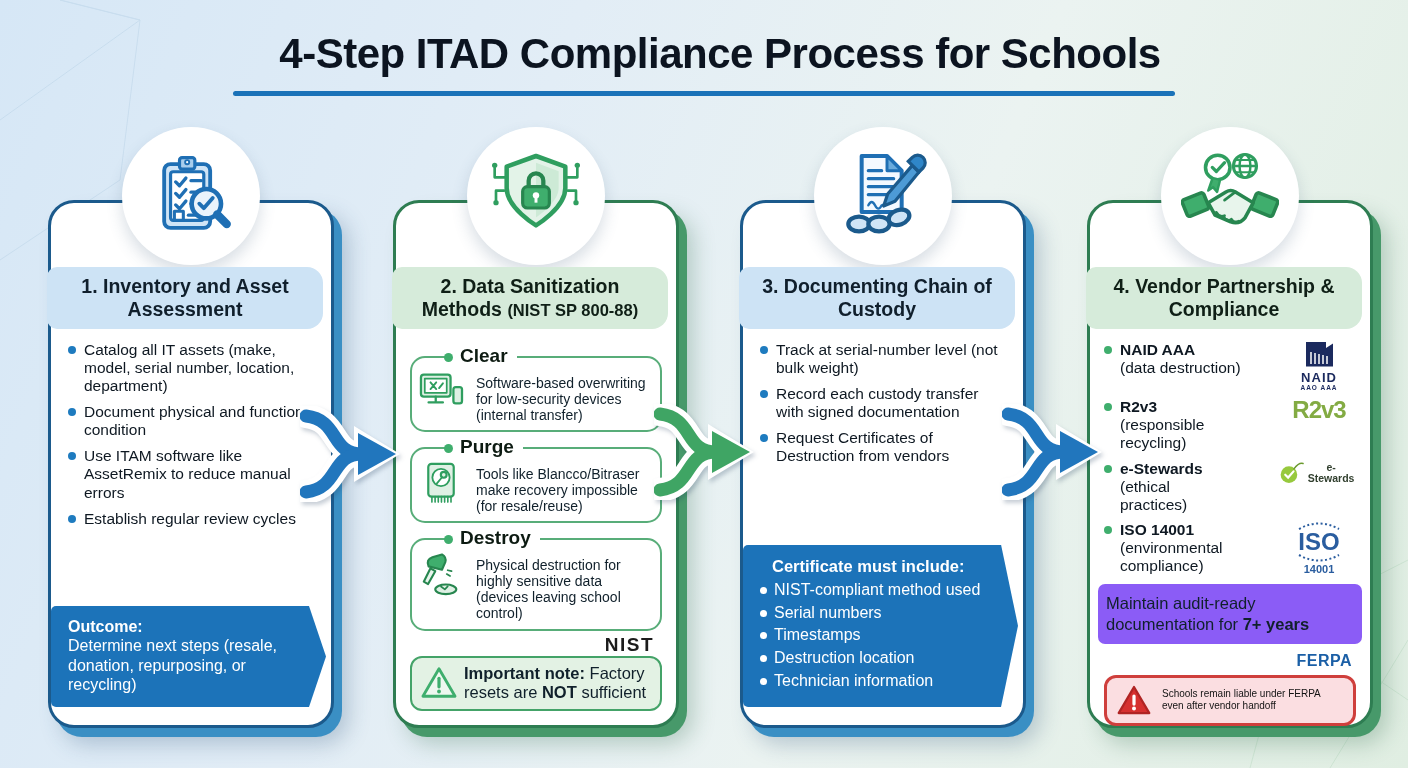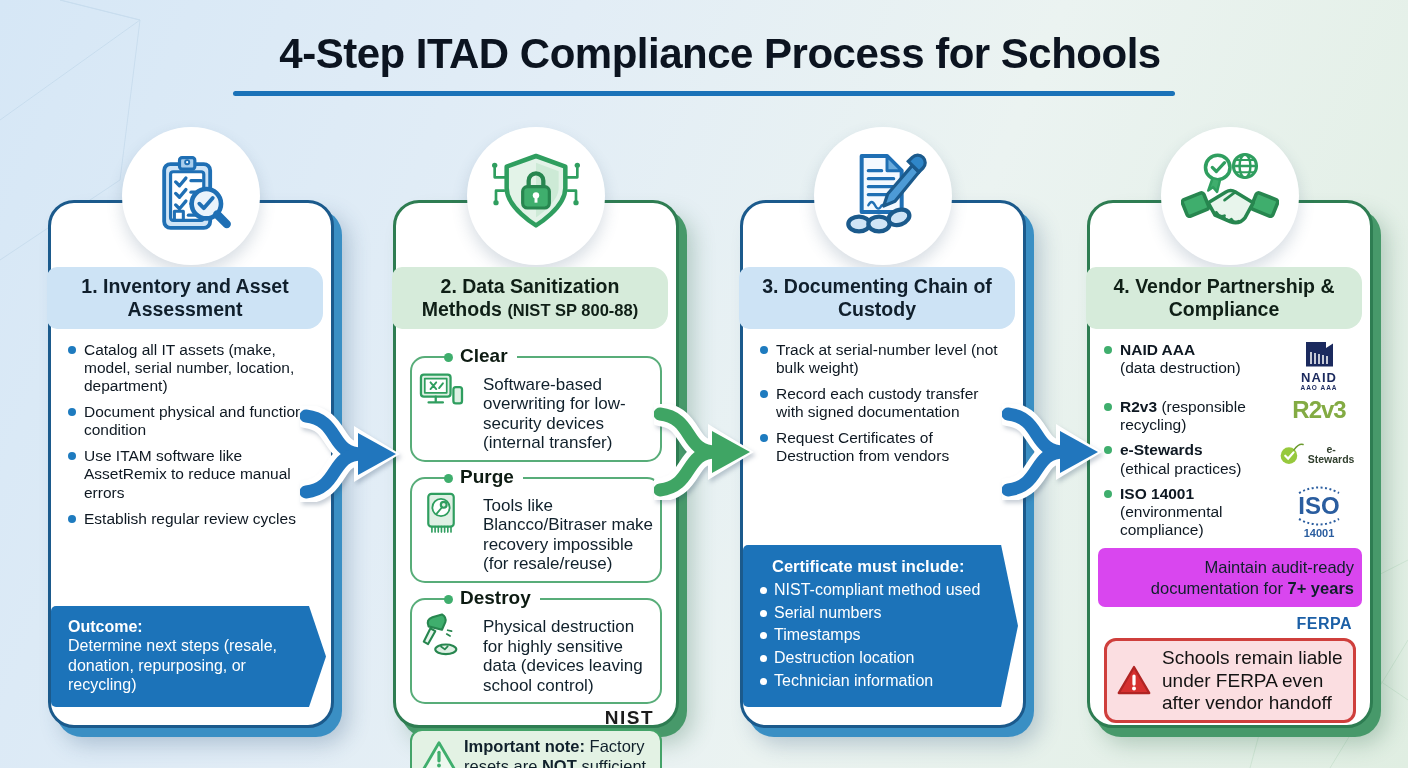--- a/index.html
+++ b/index.html
@@ -47,60 +47,60 @@
     clip-path:polygon(0 0,calc(100% - 17px) 0,100% 50%,calc(100% - 17px) 100%,0 100%);
     font-size:16px;line-height:1.22;}
   .chevron-box .box-label{font-weight:bold;}
   .chevron-box ul{list-style:none;margin:5px 0 0;padding:0;}
   .chevron-box li{position:relative;padding-left:14px;margin-bottom:4px;line-height:1.18;}
   .chevron-box li::before{content:"";position:absolute;left:0;top:6px;width:7px;height:7px;border-radius:50%;background:#fff;}
   .chevron-box .box-title{font-weight:bold;font-size:16.5px;margin-bottom:2px;margin-left:12px;}
 
   
   .method{position:relative;border:2.5px solid #58ad79;border-radius:15px;
-    margin:15px 0 0;padding:11px 6px 7px 6px;display:flex;gap:19px;align-items:flex-start;}
+    margin:15px 0 0;padding:11px 6px 7px 6px;display:flex;gap:12px;align-items:flex-start;}
   .method-title{position:absolute;top:-13px;left:34px;background:#fff;
     padding:0 9px 0 14px;font-size:19px;font-weight:bold;color:#0d1b12;}
   .method-title::before{content:"";position:absolute;left:-2px;top:8px;width:9px;height:9px;
     border-radius:50%;background:#3fae6d;}
   .method-icon{flex:0 0 46px;display:flex;justify-content:center;}
-  .method-desc{font-size:17px;line-height:1.15;color:#10202b;padding-top:6px;}
+  .method-desc{font-size:14px;line-height:1.15;color:#10202b;padding-top:6px;}
 
   .nist-wordmark{text-align:right;font-weight:bold;font-size:19px;letter-spacing:1.5px;
     color:#1c1c1c;margin:3px 8px 0 0;}
 
   .note-box{display:flex;gap:6px;align-items:center;background:#e3f2e4;
     border:2.5px solid #44a368;border-radius:12px;padding:6px 8px;margin-top:auto;
     font-size:16.5px;line-height:1.18;color:#10202b;}
   .note-box b{font-weight:bold;}
 
   
-  .cert-row{display:flex;align-items:flex-start;margin-bottom:7px;}
+  .cert-row{display:flex;align-items:flex-start;margin-bottom:7px;gap:41px;}
   .cert-text{flex:1;position:relative;padding-left:16px;font-size:15.5px;line-height:1.17;color:#0e1822;}
   .cert-text::before{content:"";position:absolute;left:0;top:5px;width:8px;height:8px;border-radius:50%;background:#3fae6d;}
   .cert-name{font-weight:bold;}
   .cert-desc.block{display:block;}
   .cert-logo{flex:0 0 74px;text-align:center;line-height:1;}
   .logo-naid .naid-word{display:block;font-weight:bold;font-size:13px;color:#1b2a5e;letter-spacing:1px;margin-top:1px;}
   .logo-naid .naid-sub{display:block;font-size:6.5px;font-weight:bold;color:#1b2a5e;letter-spacing:1px;margin-top:1px;}
   .logo-r2v3 .r2v3-word{font-weight:bold;font-size:24px;color:#83ab43;letter-spacing:-1px;}
   .logo-estew{display:flex;align-items:center;gap:2px;justify-content:center;}
   .logo-estew .estew-word{font-size:10.5px;font-weight:bold;color:#32402f;}
   .logo-iso .iso-word{display:block;font-weight:bold;font-size:24px;color:#2a5d9f;letter-spacing:0px;}
   .logo-iso .iso-sub{display:block;font-weight:bold;font-size:11px;color:#2a5d9f;margin-top:1px;}
   .iso-arc{display:block;margin:0 auto;}
 
-  .audit-banner{background:#d946ef;border-radius:7px;margin:2px -6px 0 -6px;padding:9px 8px;
-    text-align:right;font-size:16.5px;line-height:1.25;color:#10202b;}
+  .audit-banner{background:#8b5cf6;border-radius:7px;margin:2px -6px 0 -6px;padding:9px 8px;
+    text-align:left;font-size:16.5px;line-height:1.25;color:#10202b;}
   .audit-banner b{font-weight:bold;}
   .ferpa-label{text-align:right;font-weight:bold;color:#1b5fa6;font-size:16px;
     letter-spacing:.5px;margin:8px 4px 5px 0;}
   .warning-box{display:flex;gap:10px;align-items:center;background:#fbdee1;
     border:3px solid #cf3f3c;border-radius:12px;padding:6px 9px;
-    font-size:19px;line-height:1.18;color:#131313;}
+    font-size:10px;line-height:1.18;color:#131313;}
 
   
   .flow-arrow{position:absolute;z-index:6;filter:drop-shadow(2px 3px 2px rgba(30,60,90,.25));}
   .arrow1{left:300px;top:406px;} .arrow2{left:654px;top:404px;} .arrow3{left:1002px;top:404px;}
 </style>
 </head>
 <body>
 
 <div class="canvas">
 

